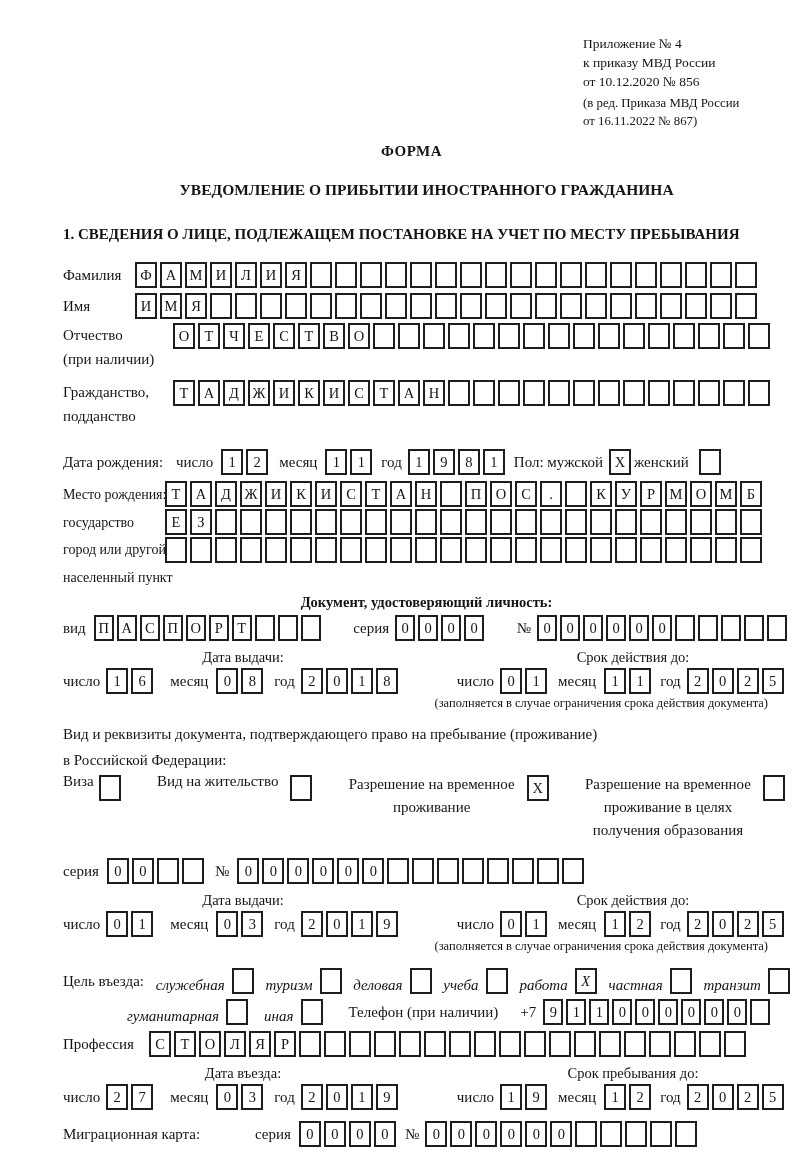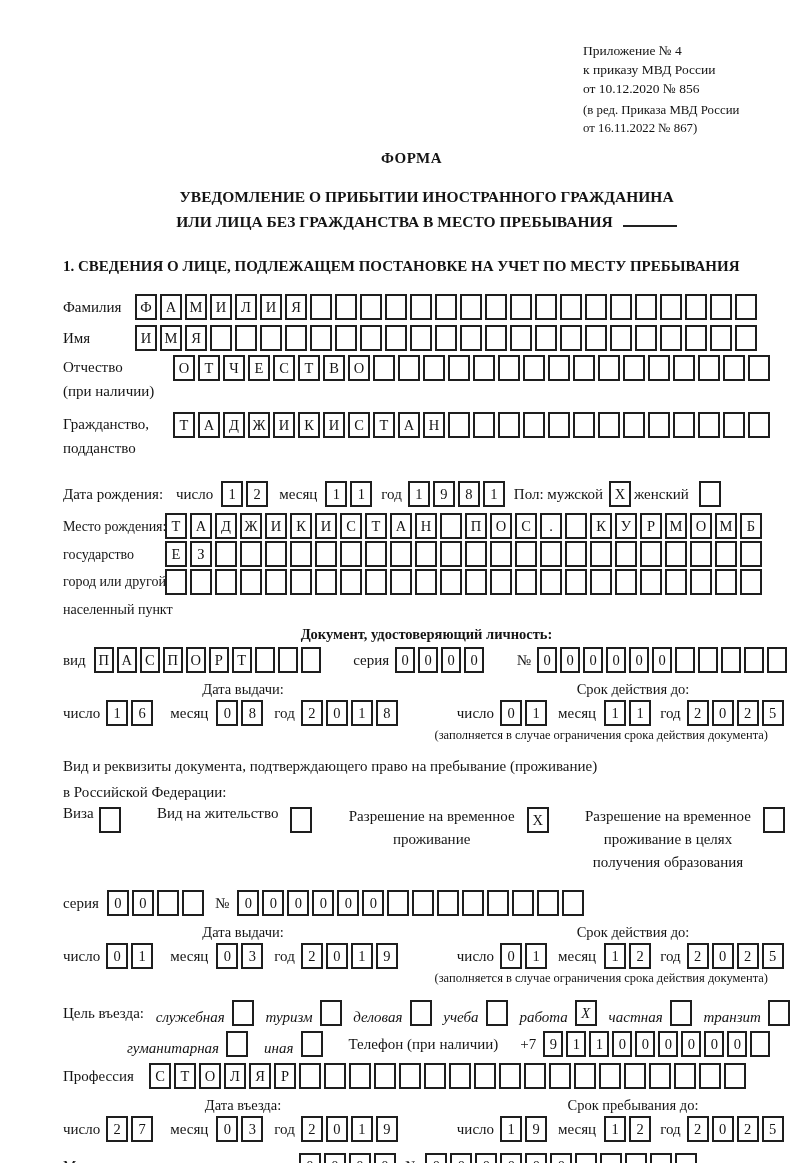--- a/index.html
+++ b/index.html
@@ -1,21 +1,21 @@
 <!DOCTYPE html>
 <html><head>
 <meta charset="utf-8">
 <style>
   html,body{margin:0;padding:0;background:#ffffff;}
   body{width:800px;height:1163px;color:#141414;font-family:"Liberation Serif","DejaVu Serif",serif;font-size:15px;overflow:hidden;}
   .page{box-sizing:border-box;width:800px;height:1163px;padding:34px 10px 0 63px;}
   .content{width:727px;}
 
   
-  .appendix{width:195px;margin-left:auto;margin-right:12px;font-size:13.5px;line-height:19px;margin-top:7px;}
+  .appendix{width:195px;margin-left:auto;margin-right:12px;font-size:13.5px;line-height:19px;}
   .appendix .amend{font-size:12.8px;margin-top:3px;line-height:18px;}
   .forma{text-align:center;margin-right:30px;margin-top:13px;font-weight:bold;font-size:15px;letter-spacing:.5px;}
 
   
   .title{margin-top:17px;text-align:center;font-weight:bold;font-size:15.5px;line-height:25px;}
   .blank-line{display:inline-block;width:54px;border-bottom:2.5px solid #222;margin-left:10px;vertical-align:baseline;}
   .sec-heading{margin-top:24px;font-weight:bold;font-size:15px;white-space:nowrap;}
 
   
   .row{display:flex;align-items:center;}
@@ -74,21 +74,20 @@
     <div>от 10.12.2020 № 856</div>
     <div class="amend">
       <div>(в ред. Приказа МВД России</div>
       <div>от 16.11.2022 № 867)</div>
     </div>
   </div>
   <div class="forma">ФОРМА</div>
 
   <div class="title">
     <div>УВЕДОМЛЕНИЕ О ПРИБЫТИИ ИНОСТРАННОГО ГРАЖДАНИНА</div>
-    <div><span>ИЛИ ЛИЦА БЕЗ ГРАЖДАНСТВА В МЕСТО ПРЕБЫВАНИЯ</span><span class="blank-line"></span></div>
   </div>
 
   <div class="sec-heading">1. СВЕДЕНИЯ О ЛИЦЕ, ПОДЛЕЖАЩЕМ ПОСТАНОВКЕ НА УЧЕТ ПО МЕСТУ ПРЕБЫВАНИЯ</div>
 
   <div class="row r-surname">
     <span class="label-col" style="width:72px">Фамилия</span>
     <div class="cells">
           <div class="cell">Ф</div>
           <div class="cell">А</div>
           <div class="cell">М</div>

